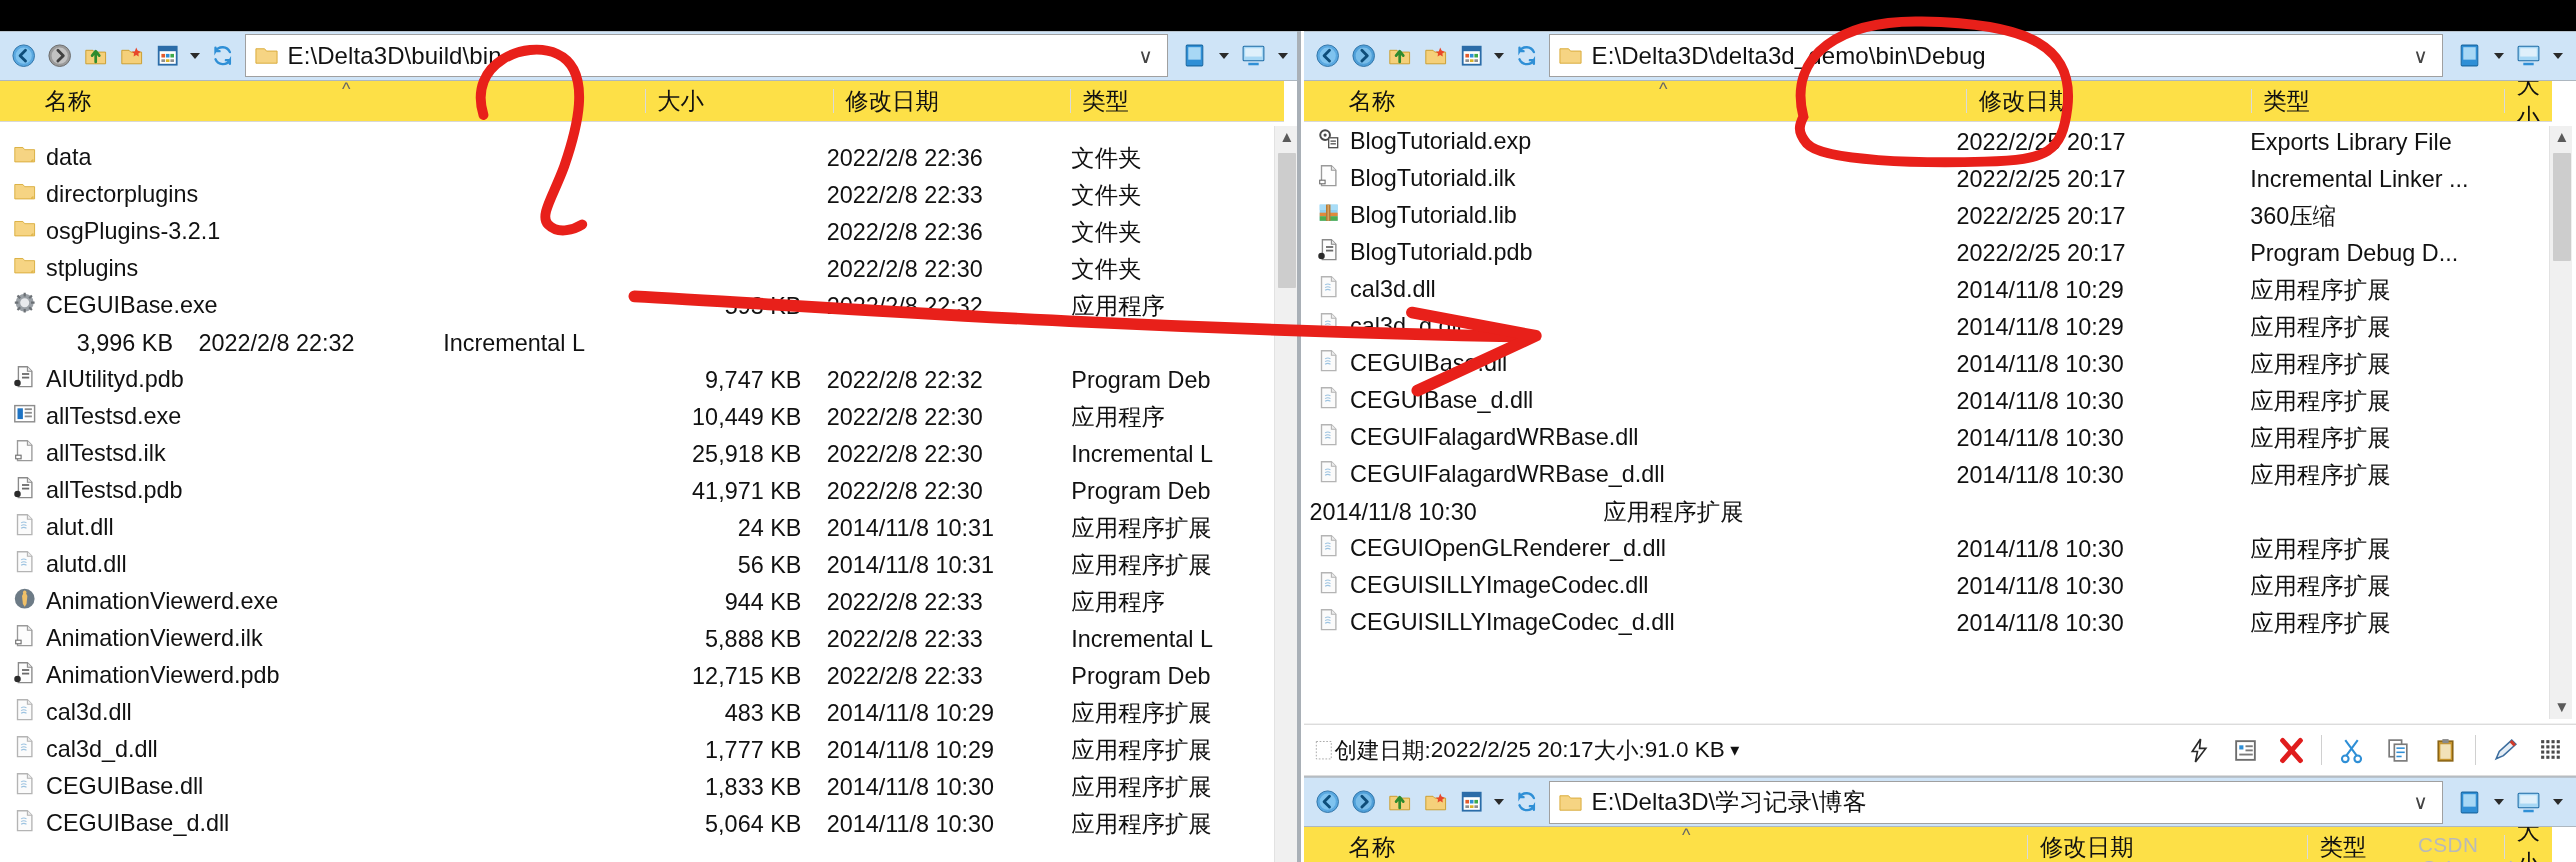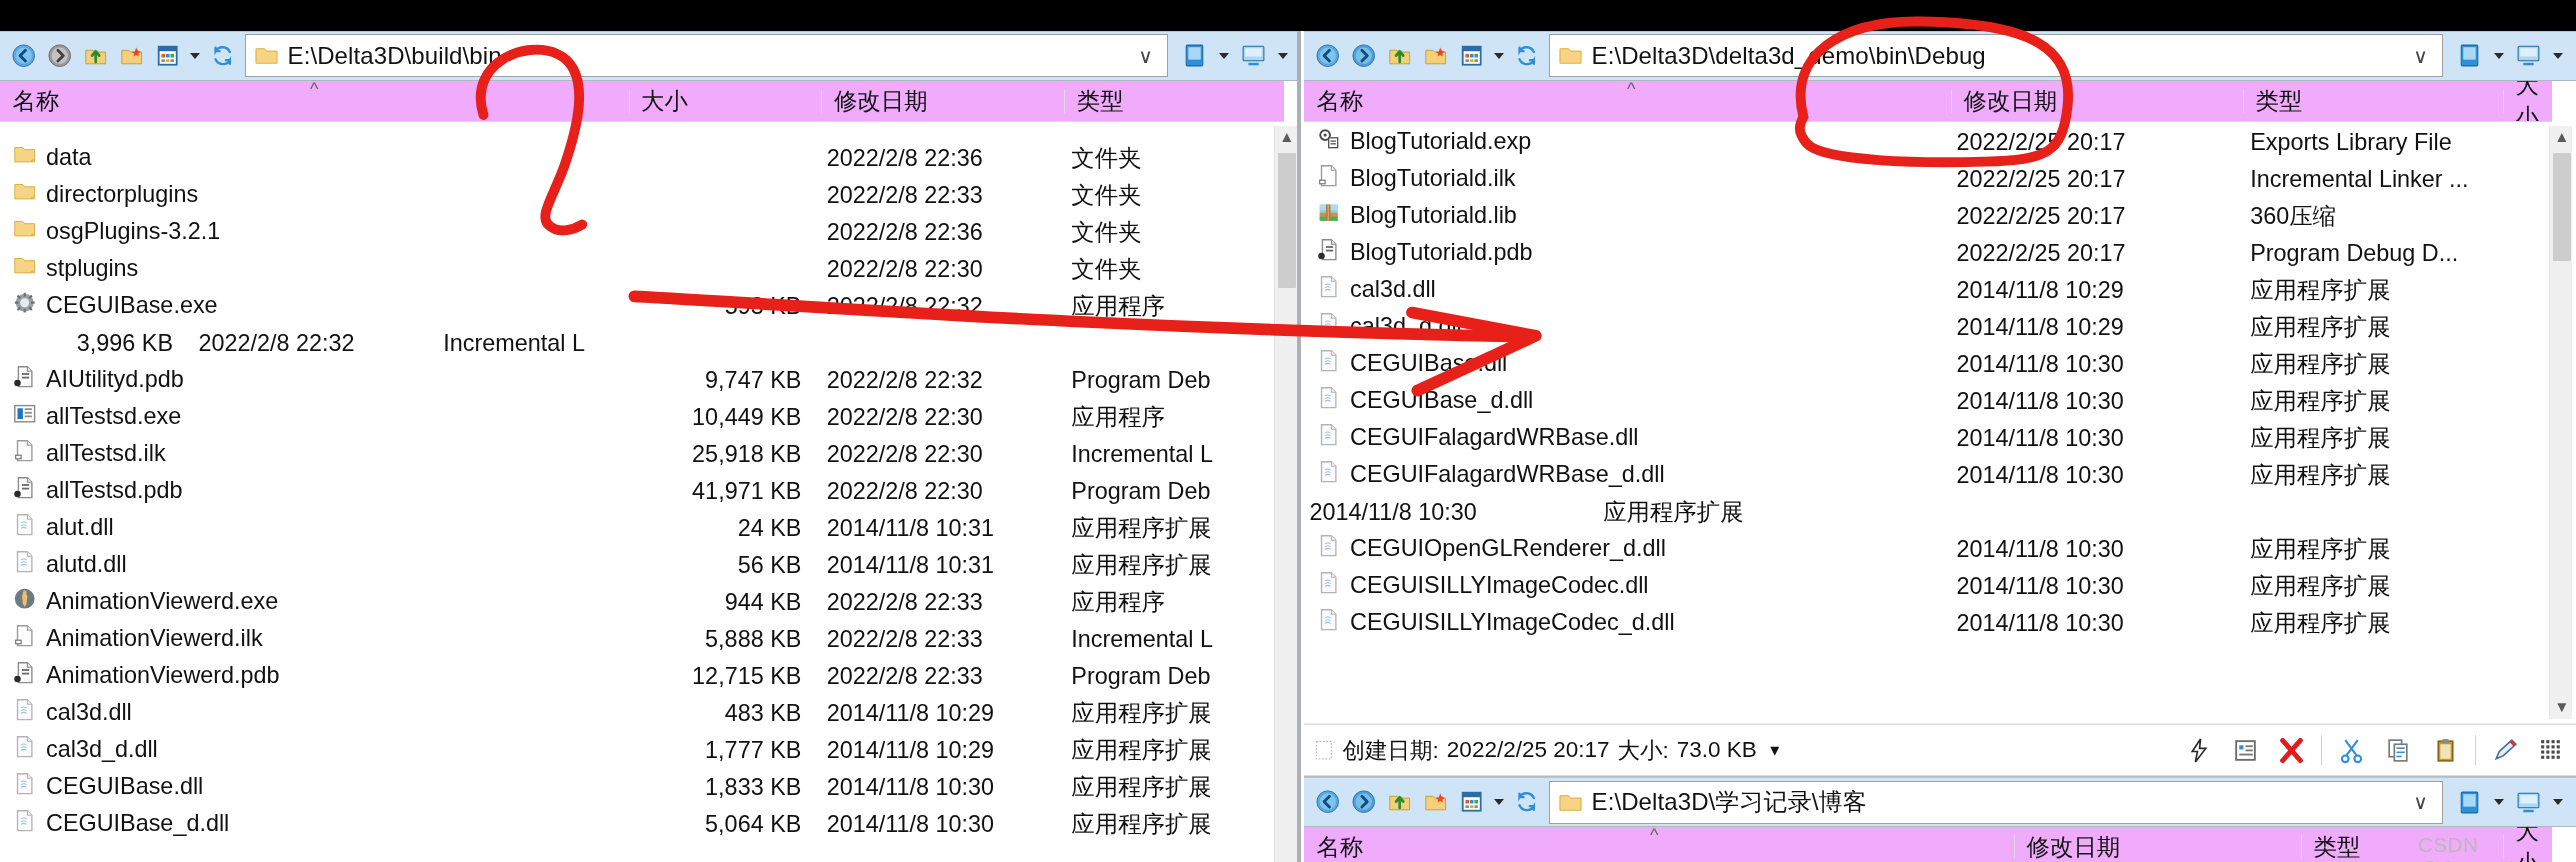--- a/index.html
+++ b/index.html
@@ -37,22 +37,22 @@
   .addr .addr-text {
     font-size:24px; color:#111; white-space:nowrap; letter-spacing:0.1px;
   }
   .addr .addr-caret { position:absolute; right:14.4px; font-size:20px; color:#444; line-height:1; }
 
   .view-btns { display:flex; align-items:center; gap:3.6px; padding:0 9px; height:100%; background:#cfe4f7; }
 
   
   .colhdr {
     display:flex; height:41px; align-items:flex-start;
-    background:#f0abfc; border-bottom:0.9px solid #d8d8d8;
-    font-size:23.4px; color:#111; position:relative;
+    background:#fde047; border-bottom:0.9px solid #d8d8d8;
+    font-size:23.4px; color:#111; position:relative;padding-left:32px;
   }
   .colhdr .cell { height:100%; display:flex; align-items:center; padding-left:12.6px; position:relative; }
   .colhdr .cell + .cell::before {
     content:""; position:absolute; left:0; top:8px; bottom:8px; width:0.9px; background:#dadada;
   }
   .sort-mark { position:absolute; font-size:18px; color:#666; top:-1.8px; }
 
   
   .filelist { position:absolute; overflow:hidden; background:#fff; }
   .frow { display:flex; align-items:center; height:37px; font-size:23.4px; color:#111; white-space:nowrap; }
@@ -71,21 +71,21 @@
   .hscroll { position:absolute; height:27px; background:#f0f0f0; display:flex; align-items:center; }
   .hscroll .harrow { width:25px; height:27px; display:flex; align-items:center; justify-content:center; color:#5a5a5a; font-size:17px; }
   .hscroll .hthumb { height:21.6px; background:#cdcdcd; }
 
   
   .statusbar {
     position:absolute; display:flex; align-items:center;
     background:#fff; border-top:0.9px solid #dcdcdc; border-bottom:0.9px solid #dcdcdc;
     font-size:22.5px; color:#111;
   }
-  .statusbar .sb-left { display:flex; align-items:center; gap:8px; padding-left:9px; }
+  .statusbar .sb-left { display:flex; align-items:center; padding-left:9px; }
   .statusbar .sb-right { margin-left:auto; display:flex; align-items:center; gap:12.6px; padding-right:7.2px; }
   .sb-sep { width:0.9px; height:30.5px; background:#d0d0d0; }
 
   
   .annot { position:absolute; left:0; top:0; width:2576px; height:862px; pointer-events:none; }
 
   .watermark {
     position:absolute; font-size:20.7px; color:#b9b9b9; letter-spacing:0.4px;
     font-family:"Liberation Sans", sans-serif;
   }
@@ -767,21 +767,21 @@
   </div>
 
   <div class="statusbar" style="left:1304px; top:724px; width:1272px; height:52px;">
     <div class="sb-left">
       <svg class="ic" viewBox="0 0 26 26" style="width:21.6px;height:21.6px;">
         <rect x="4" y="3" width="18" height="21" fill="#fff" stroke="#9a9a9a" stroke-dasharray="2 2"></rect>
       </svg>
       <span>创建日期:</span>
       <span>2022/2/25 20:17</span>
       <span>大小:</span>
-      <span>73.0 KB</span>
+      <span>91.0 KB</span>
       <span style="font-size:18px;margin-left:5.4px;">▾</span>
     </div>
 
     <div class="sb-right">
       <div class="nav-ico">
         <svg class="ic" viewBox="0 0 26 26" style="width:27px;height:27px;">
             <path d="M15 2 L7 14 h5 l-2 10 L20 11 h-6 Z" fill="none" stroke="#2a2a2a" stroke-width="1.6"></path>
           </svg>
       </div>
       <div class="nav-ico">

